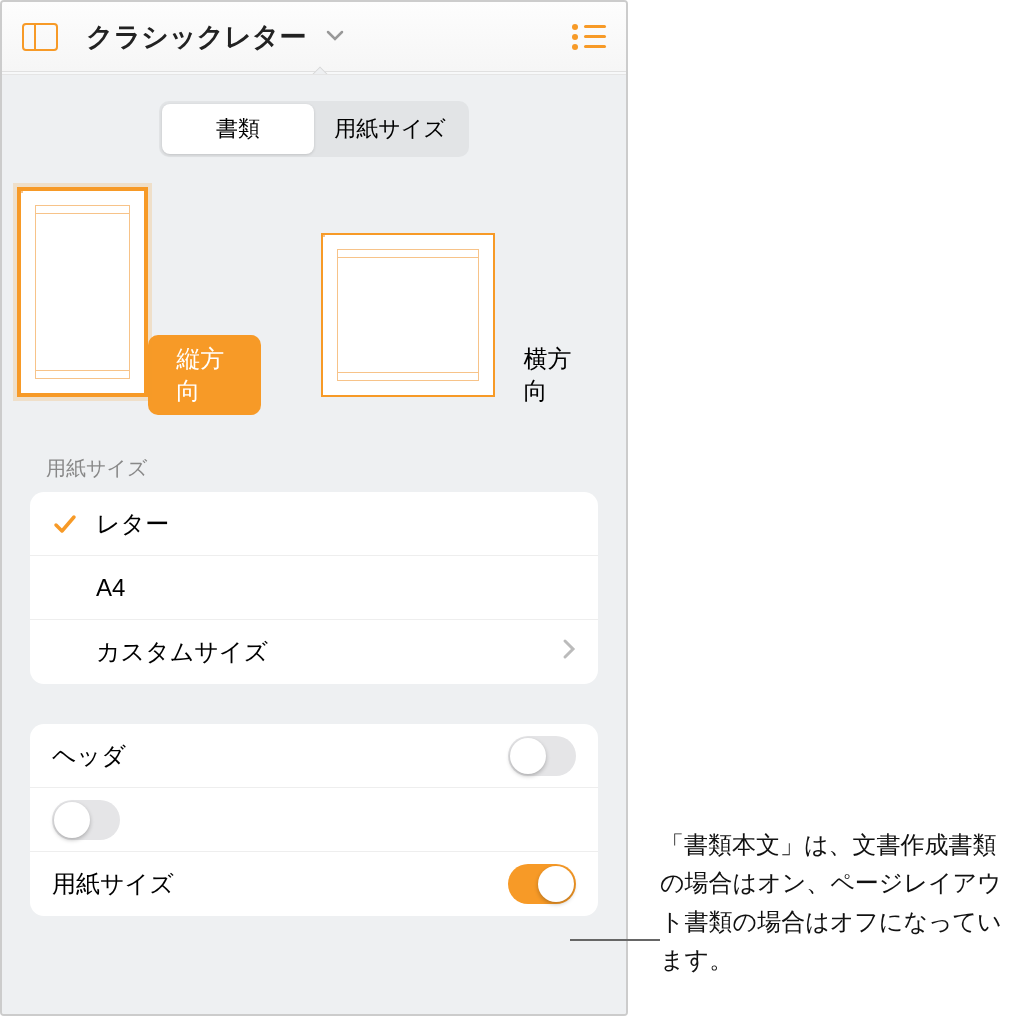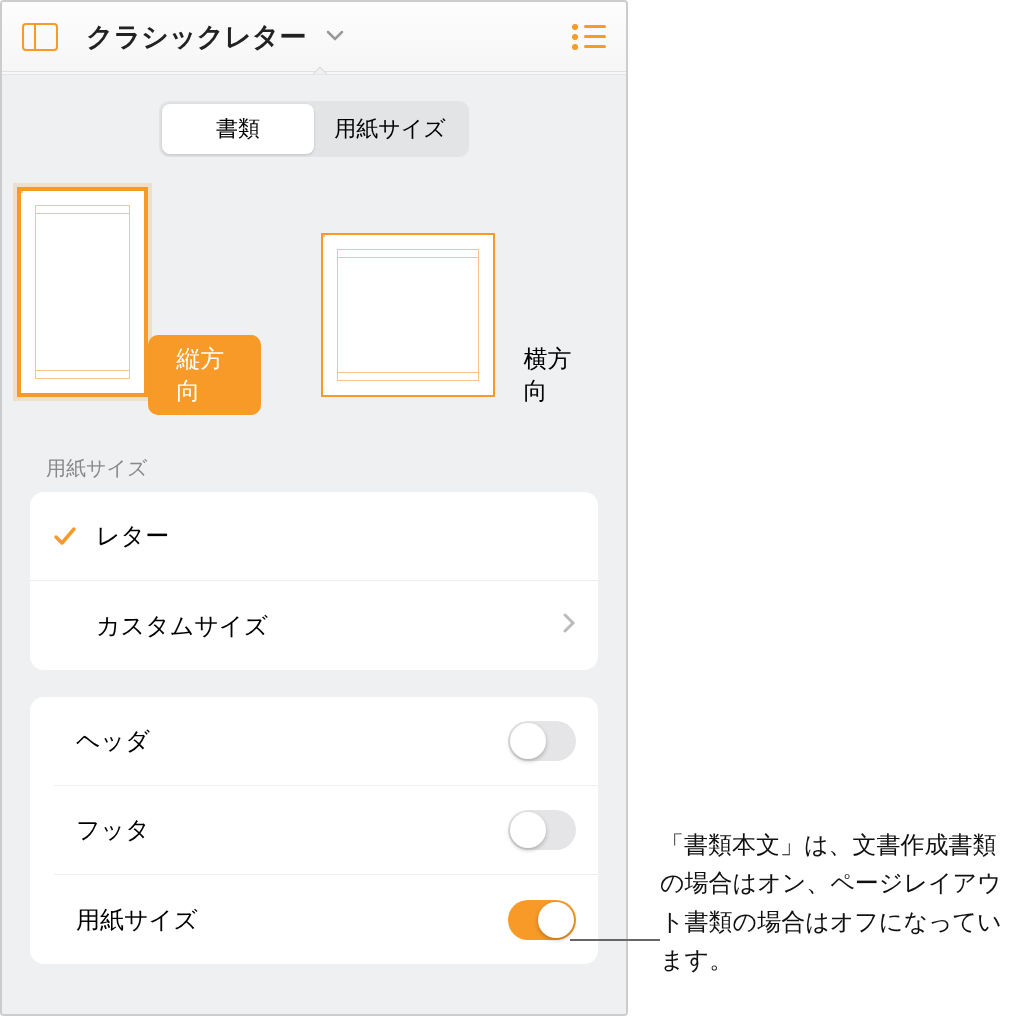--- a/index.html
+++ b/index.html
@@ -186,38 +186,37 @@
       margin: 20px 0 10px 16px;
     }
     .list {
       background: #fff;
       border-radius: 14px;
       overflow: hidden;
     }
     .list-row {
       display: flex;
       align-items: center;
-      height: 89px;
+      height: 64px;
       padding: 0 22px;
       border-bottom: 1px solid #eee;
       font-size: 24px;
       cursor: pointer;
     }
     .list-row:last-child { border-bottom: none; }
     .check-slot {
       width: 44px;
       color: #f79a27;
       flex-shrink: 0;
     }
     .check-slot svg { display: block; }
     .row-label { flex: 1; }
     .chevron-r { color: #bbb; }
     .toggle-list {
-      margin-top: 27px;
-      padding-left: 24px;
+      margin-top: 40px;
     }
     .toggle {
       width: 68px; height: 40px;
       background: #e5e5e7;
       border-radius: 20px;
       position: relative;
       cursor: pointer;
     }
     .toggle .knob {
       position: absolute;
@@ -301,38 +300,41 @@
       <div class="list-row">
         <span class="check-slot">
           <svg width="26" height="26" viewBox="0 0 26 26">
               <path d="M4 14 L10 20 L22 6" stroke="#f79a27" stroke-width="3.5" fill="none" stroke-linecap="round" stroke-linejoin="round"></path>
             </svg>
         </span>
         <span class="row-label">レター</span>
       </div>
       <div class="list-row">
         <span class="check-slot"></span>
+        <span class="row-label">A4</span>
+      </div>
+      <div class="list-row">
+        <span class="check-slot"></span>
         <span class="row-label">カスタムサイズ</span>
         <span class="chevron-r">
           <svg width="14" height="22" viewBox="0 0 14 22">
               <path d="M3 3 L11 11 L3 19" stroke="#bbb" stroke-width="3" fill="none" stroke-linecap="round"></path>
             </svg>
         </span>
       </div>
     </div>
 
     <div class="list toggle-list">
       <div class="list-row">
         <span class="row-label">ヘッダ</span>
         <div class="toggle">
             <div class="knob"></div>
           </div>
       </div>
       <div class="list-row">
-        <span class="row-label">フッタ</span>
         <div class="toggle">
             <div class="knob"></div>
           </div>
       </div>
       <div class="list-row">
         <span class="row-label">用紙サイズ</span>
         <div class="toggle on">
             <div class="knob"></div>
           </div>
       </div>

